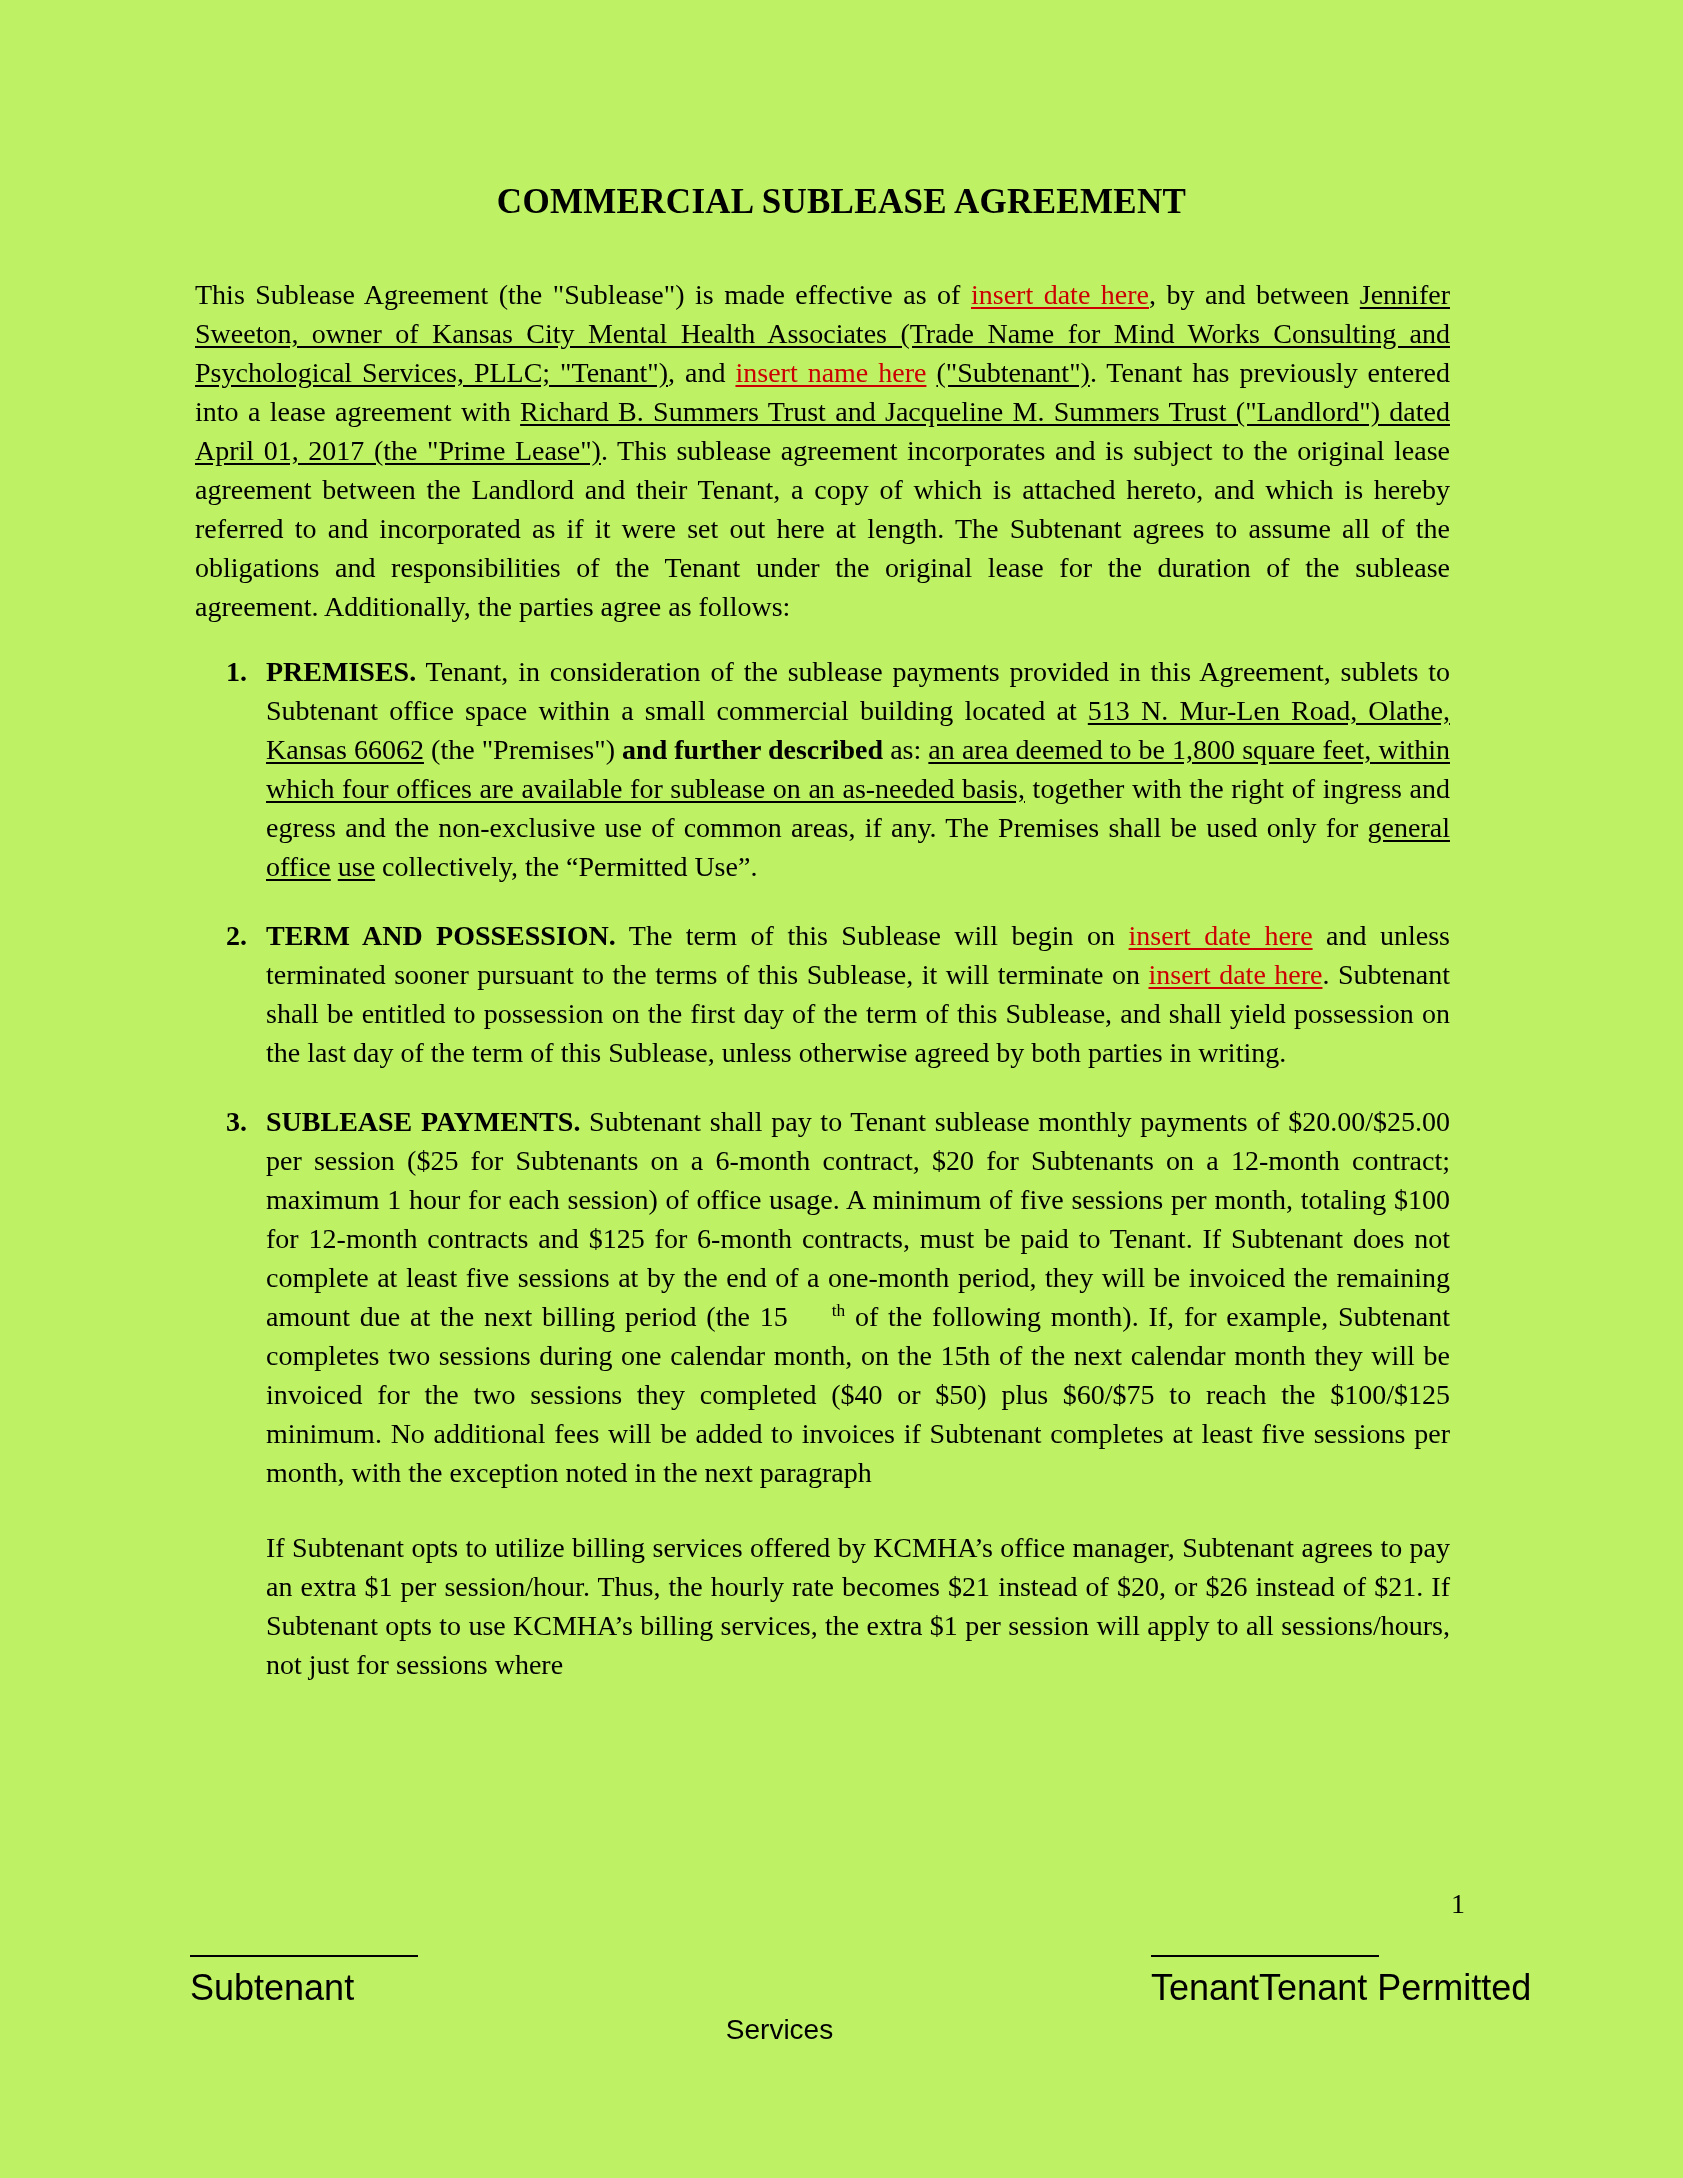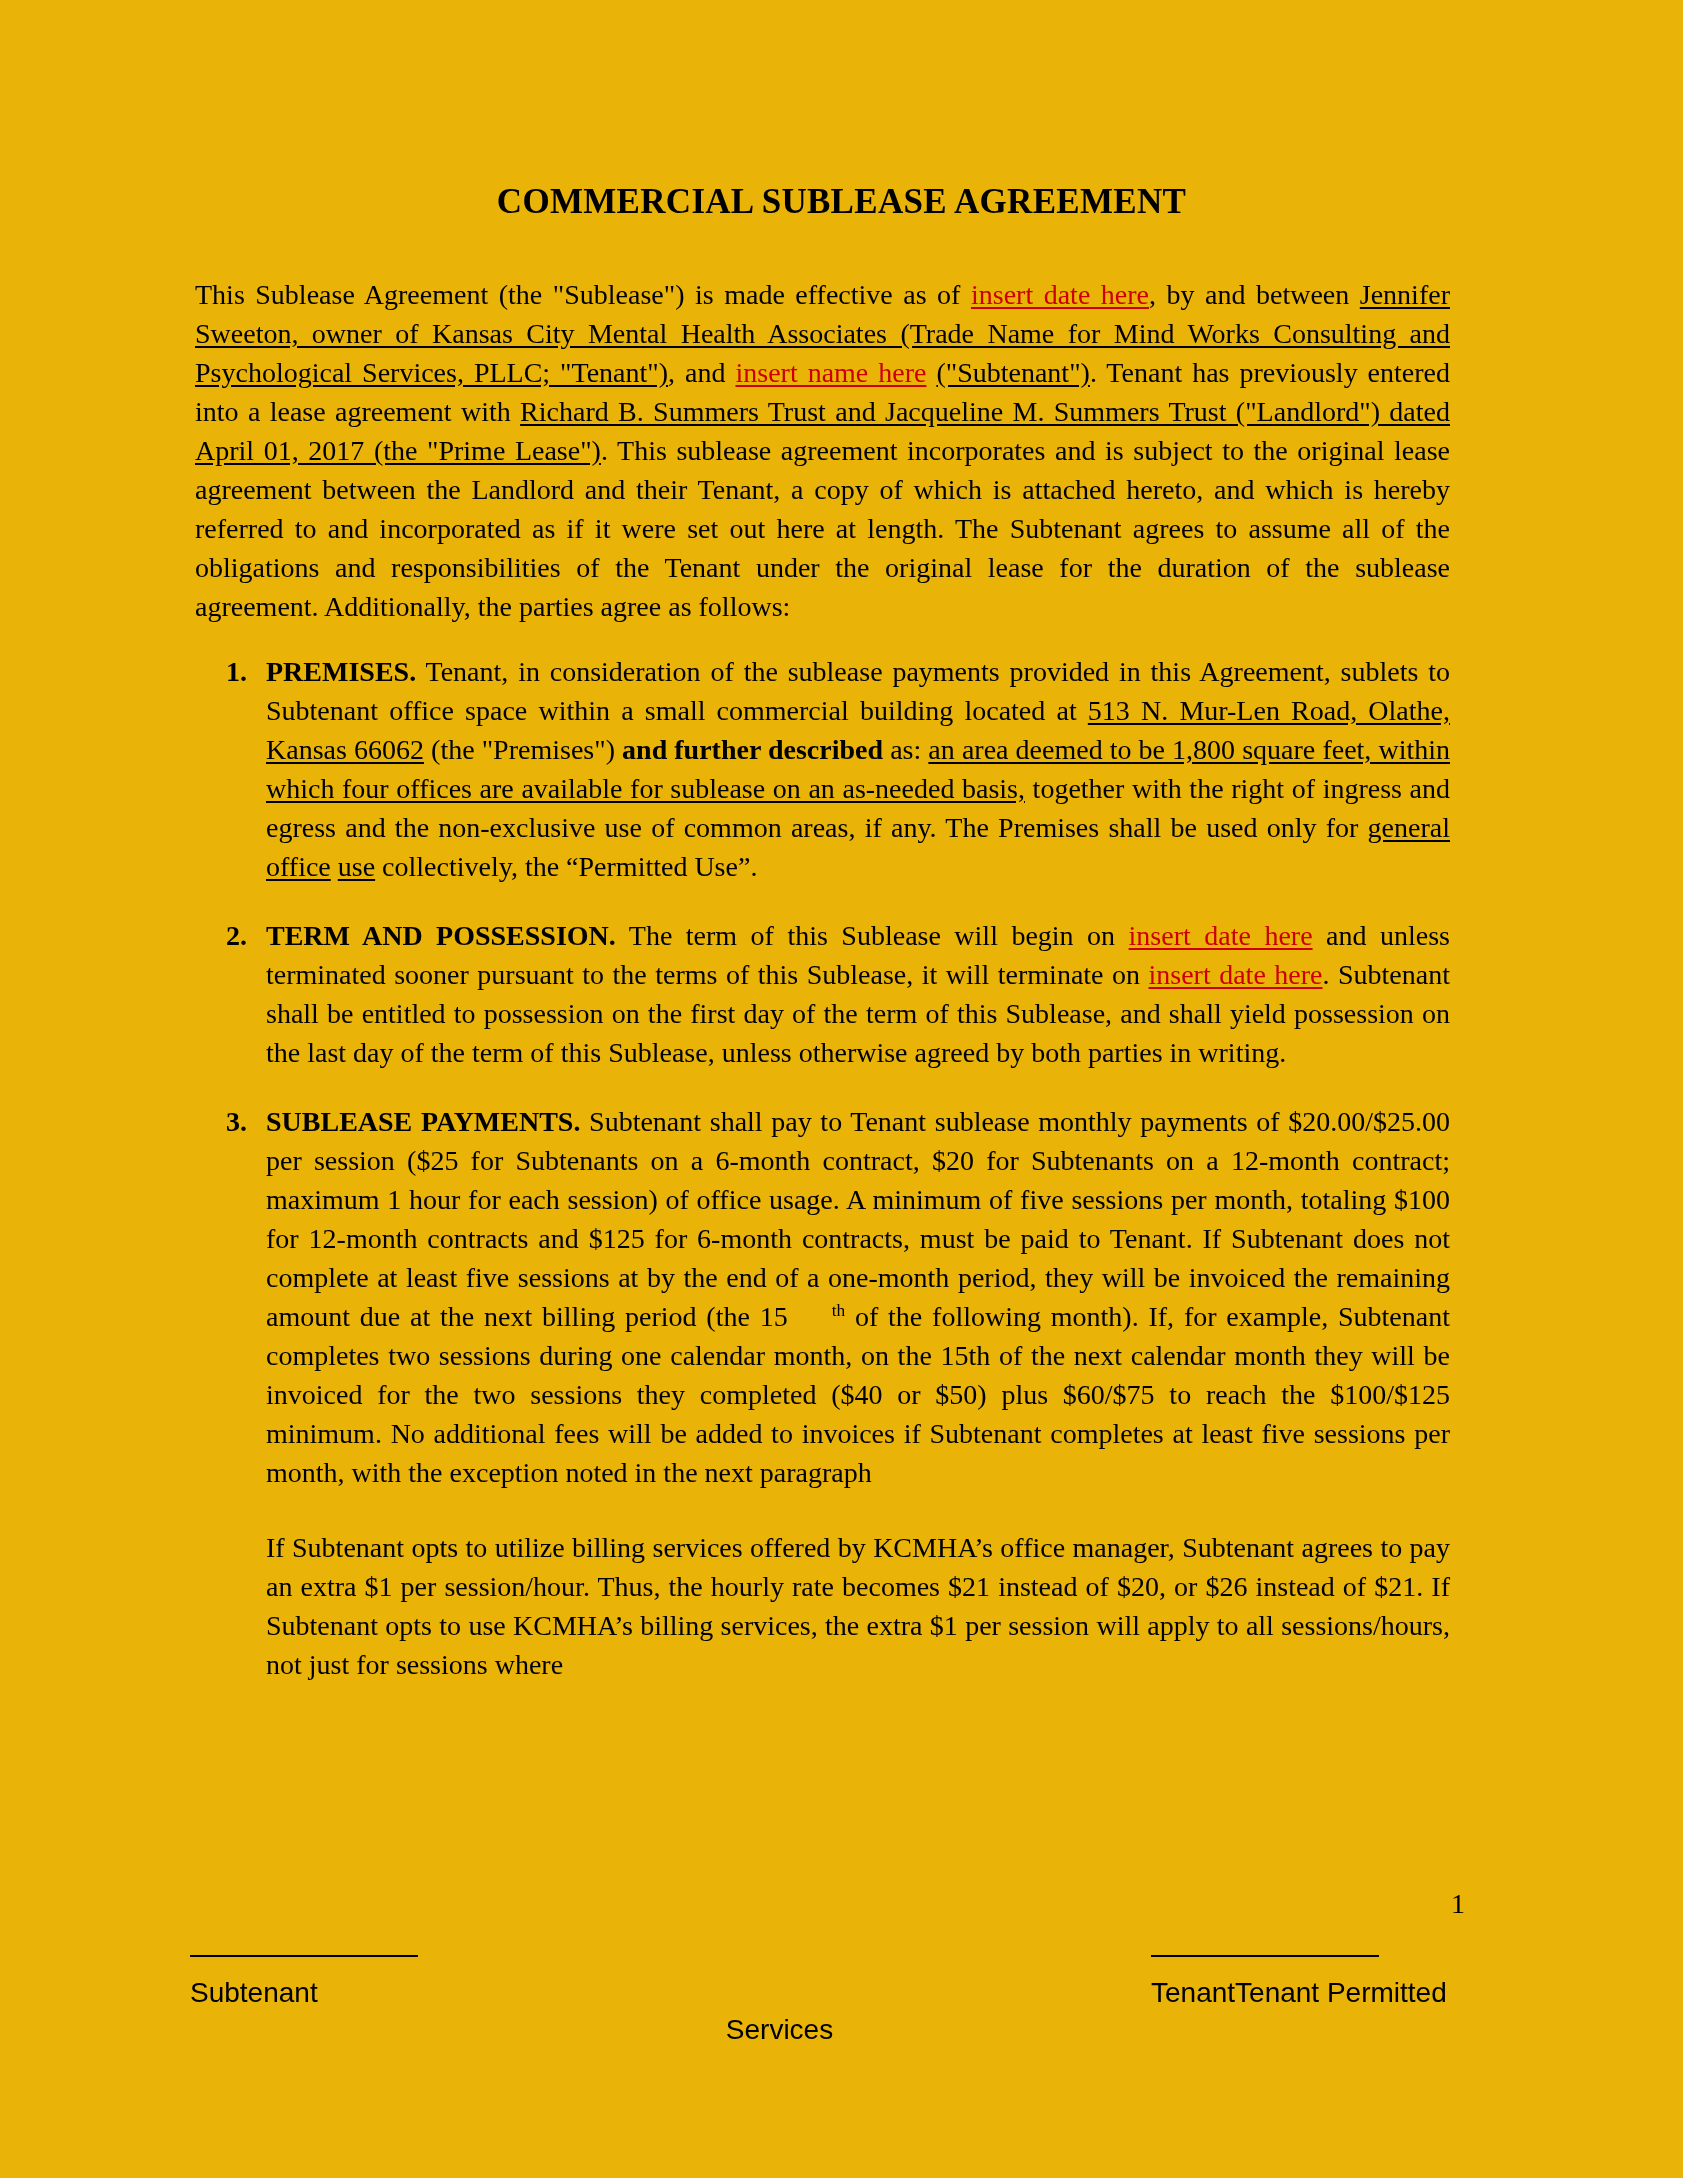--- a/index.html
+++ b/index.html
@@ -4,21 +4,21 @@
 <style>
   html, body {
     margin: 0;
     padding: 0;
     background: #ffffff;
   }
   .page {
     position: relative;
     width: 1683px;
     height: 2178px;
-    background: #eab308;
+    background: #bef264;
     box-sizing: border-box;
     font-family: "Liberation Serif", "DejaVu Serif", serif;
     color: #000000;
     overflow: hidden;
   }
   .doc-title {
     position: absolute;
     top: 182px;
     left: 0;
     width: 1683px;
@@ -109,22 +109,22 @@
     position: absolute;
     left: 1151px;
     top: 0;
   }
   .sig-rule {
     width: 228px;
     height: 0;
     border-top: 2.5px solid #000;
   }
   .sig-label {
-    margin-top: 20px;
-    font-size: 28px;
+    margin-top: 10px;
+    font-size: 36px;
     font-family: "Liberation Sans", "DejaVu Sans", sans-serif;
     white-space: nowrap;
   }
   .sig-center {
     position: absolute;
     left: 0;
     top: 59px;
     width: 1559px;
     text-align: center;
     font-size: 28px;

